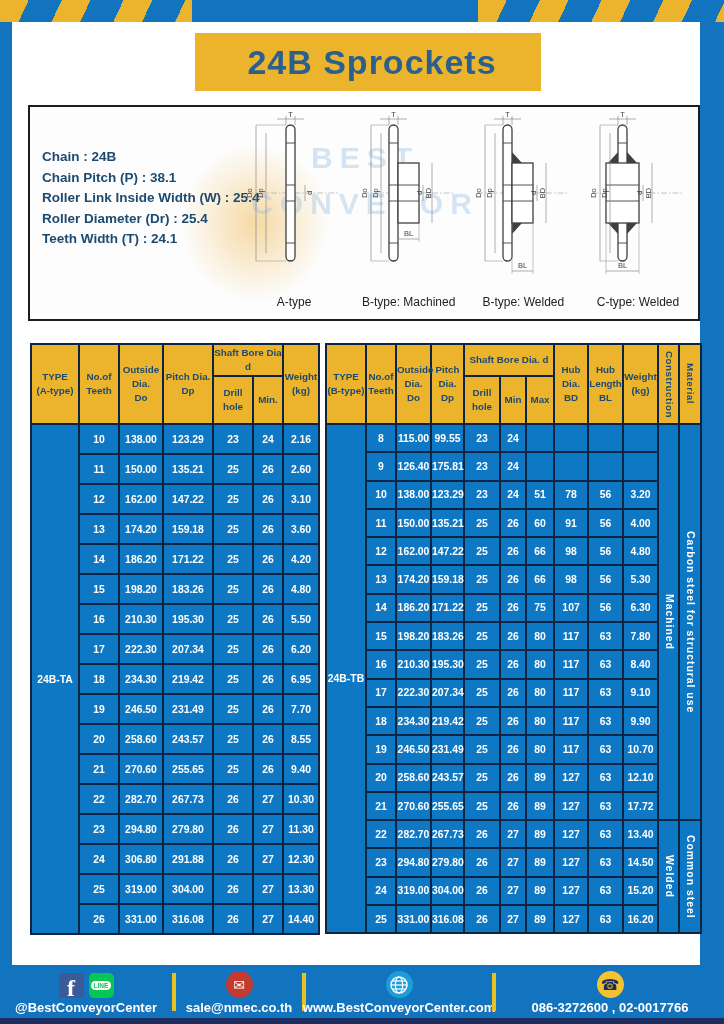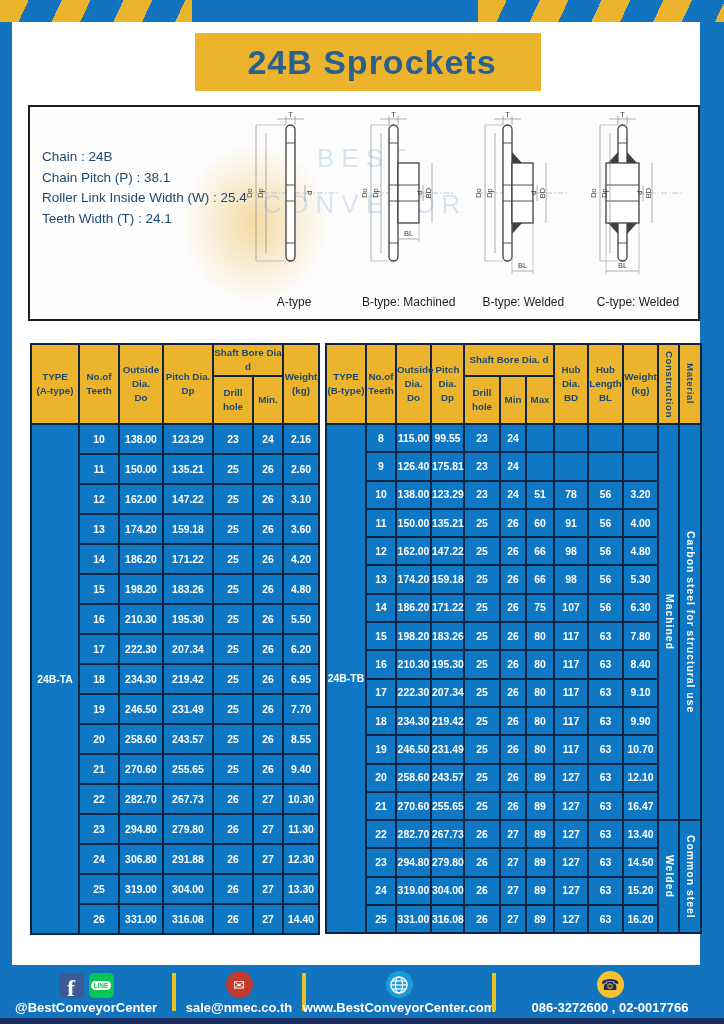--- a/index.html
+++ b/index.html
@@ -13,24 +13,24 @@
   .stripes.r{left:478px;width:246px;}
   .frame-left{position:absolute;left:0;top:22px;width:12px;height:943px;background:#1273bf;}
   .frame-right{position:absolute;left:700px;top:22px;width:24px;height:943px;background:#1273bf;}
   
   .title-box{position:absolute;left:195px;top:33px;width:338px;height:58px;background:#ecb32d;
              display:flex;align-items:center;justify-content:center;padding-left:8px;}
   .title-box span{font-size:34px;font-weight:bold;color:#2c608c;letter-spacing:1px;}
   
   .spec-box{position:absolute;left:28px;top:105px;width:668px;height:212px;background:#fdfdfd;
             border:2px solid #1d1d1d;}
-  .spec-lines{position:absolute;left:12px;top:40px;color:#1d4a70;font-weight:normal;
+  .spec-lines{position:absolute;left:12px;top:40px;color:#1d4a70;font-weight:bold;
               font-size:13.5px;line-height:20.5px;white-space:nowrap;}
   .wm{position:absolute;left:170px;top:28px;width:330px;text-align:center;color:#9fc3e4;
-      opacity:.42;font-weight:normal;font-size:26px;letter-spacing:7px;line-height:46px;z-index:0;}
+      opacity:.42;font-weight:bold;font-size:30px;letter-spacing:7px;line-height:46px;z-index:0;}
   .wm-logo{position:absolute;left:150px;top:36px;width:150px;height:160px;z-index:0;
       background:radial-gradient(ellipse,rgba(238,188,90,.55),rgba(238,188,90,0) 70%);}
   .diagrams{position:absolute;left:212px;top:4px;width:448px;height:202px;display:flex;
             justify-content:space-between;z-index:1;}
   .diag{width:104px;display:flex;flex-direction:column;align-items:center;}
   .diag .cap{margin-top:auto;padding-bottom:4px;font-size:12px;color:#222;white-space:nowrap;}
   
   table.ptable{position:absolute;border-collapse:collapse;table-layout:fixed;}
   table.ptable th{background:#ecb32d;color:#1d4a70;font-weight:bold;font-size:9.8px;
       border:2px solid #0d2443;white-space:pre-line;padding:0;line-height:1.45;text-align:center;}
@@ -87,20 +87,21 @@
   <div class="spec-box">
     <div class="wm-logo"></div>
     <div class="wm">
         <div>BEST</div>
         <div>CONVEYOR</div>
       </div>
     <div class="spec-lines">
         <div>Chain : 24B</div>
         <div>Chain Pitch (P) : 38.1</div>
         <div>Roller Link Inside Width (W) : 25.4</div>
+        <div>Roller Diameter (Dr) : 25.4</div>
         <div>Teeth Width (T) : 24.1</div>
       </div>
     <div class="diagrams">
         <div class="diag">
           <svg width="104" height="176" viewBox="0 0 104 176">
             <line x1="44" y1="14" x2="44" y2="5" stroke="#8a8a8a" stroke-width="0.7"></line>
             <line x1="53" y1="14" x2="53" y2="5" stroke="#8a8a8a" stroke-width="0.7"></line>
             <line x1="35" y1="8" x2="62" y2="8" stroke="#8a8a8a" stroke-width="0.7"></line>
             <text x="48.5" y="6" font-size="7.5" fill="#3f3f3f" text-anchor="middle">T</text>
             <line x1="6" y1="82" x2="98" y2="82" stroke="#8a8a8a" stroke-width="0.5" stroke-dasharray="6 2 1.5 2"></line>
@@ -583,21 +584,21 @@
         </tr>
         <tr>
           <td>21</td>
           <td>270.60</td>
           <td>255.65</td>
           <td>25</td>
           <td>26</td>
           <td>89</td>
           <td>127</td>
           <td>63</td>
-          <td>16.47</td>
+          <td>17.72</td>
         </tr>
         <tr>
           <td>22</td>
           <td>282.70</td>
           <td>267.73</td>
           <td>26</td>
           <td>27</td>
           <td>89</td>
           <td>127</td>
           <td>63</td>

